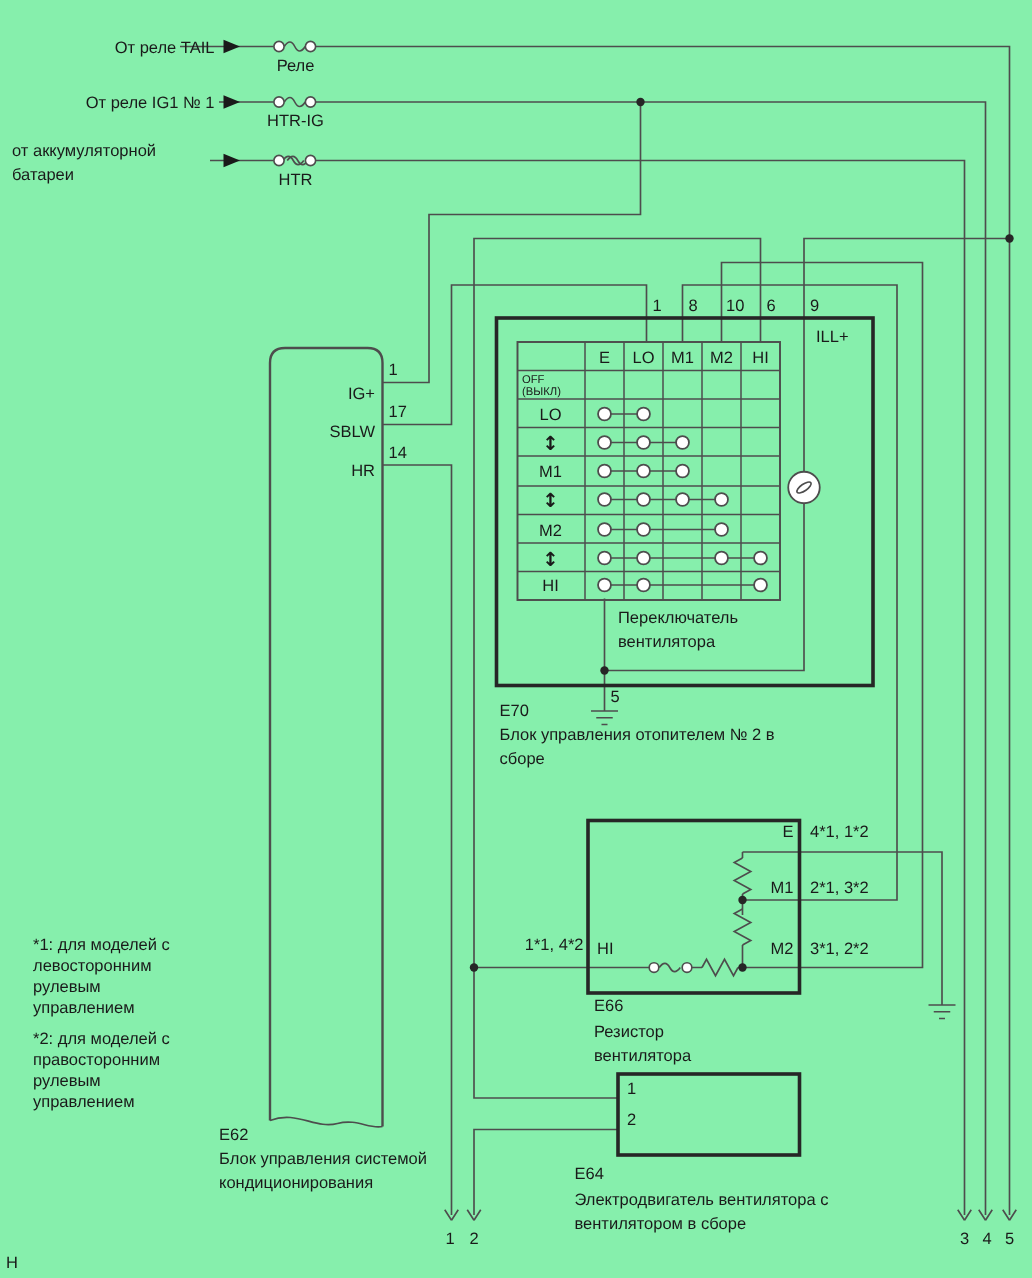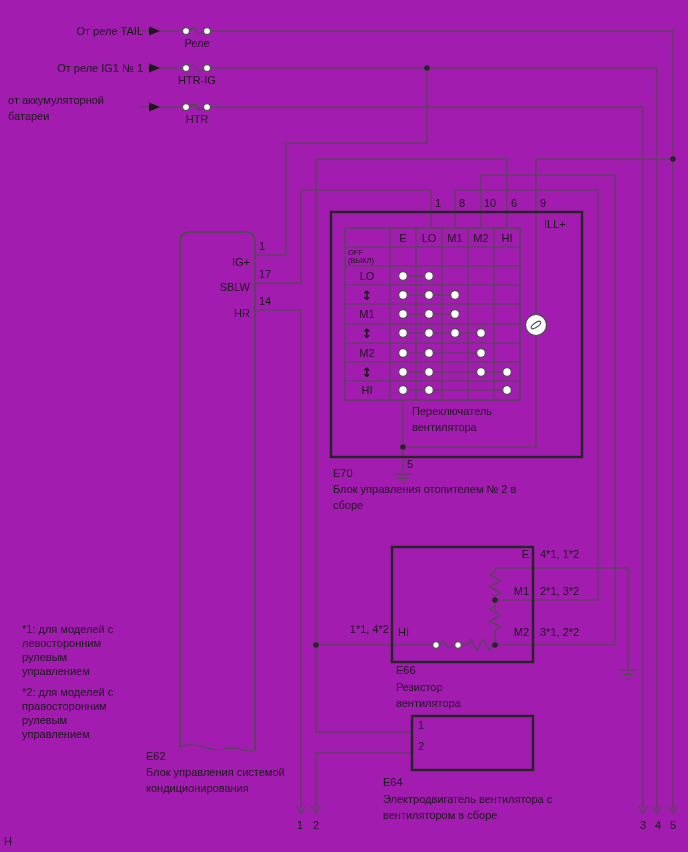--- a/index.html
+++ b/index.html
@@ -1,16 +1,16 @@
 <!DOCTYPE html>
 <html><head>
 <meta charset="utf-8">
 <style>
   html,body{margin:0;padding:0;background:#fff;}
-  #stage{width:688px;height:852px;position:relative;background:#a21caf;}
+  #stage{width:688px;height:852px;position:relative;background:#86efac;}
   svg{display:block;}
   .wire{stroke:#4d4d4d;stroke-width:1.1;fill:none;}
   .wire2{stroke:#4d4d4d;stroke-width:1.6;fill:none;}
   .box{stroke:#262626;stroke-width:2.4;fill:none;}
   .tline{stroke:#4d4d4d;stroke-width:1;fill:none;}
   .trect{stroke:#4d4d4d;stroke-width:1.3;fill:none;}
   .contact{fill:#fff;stroke:#4d4d4d;stroke-width:1.2;}
   .fusec{fill:#fff;stroke:#4d4d4d;stroke-width:1.1;}
   .dot{fill:#262626;stroke:none;}
   .arrowhead{fill:#1a1a1a;stroke:none;}

